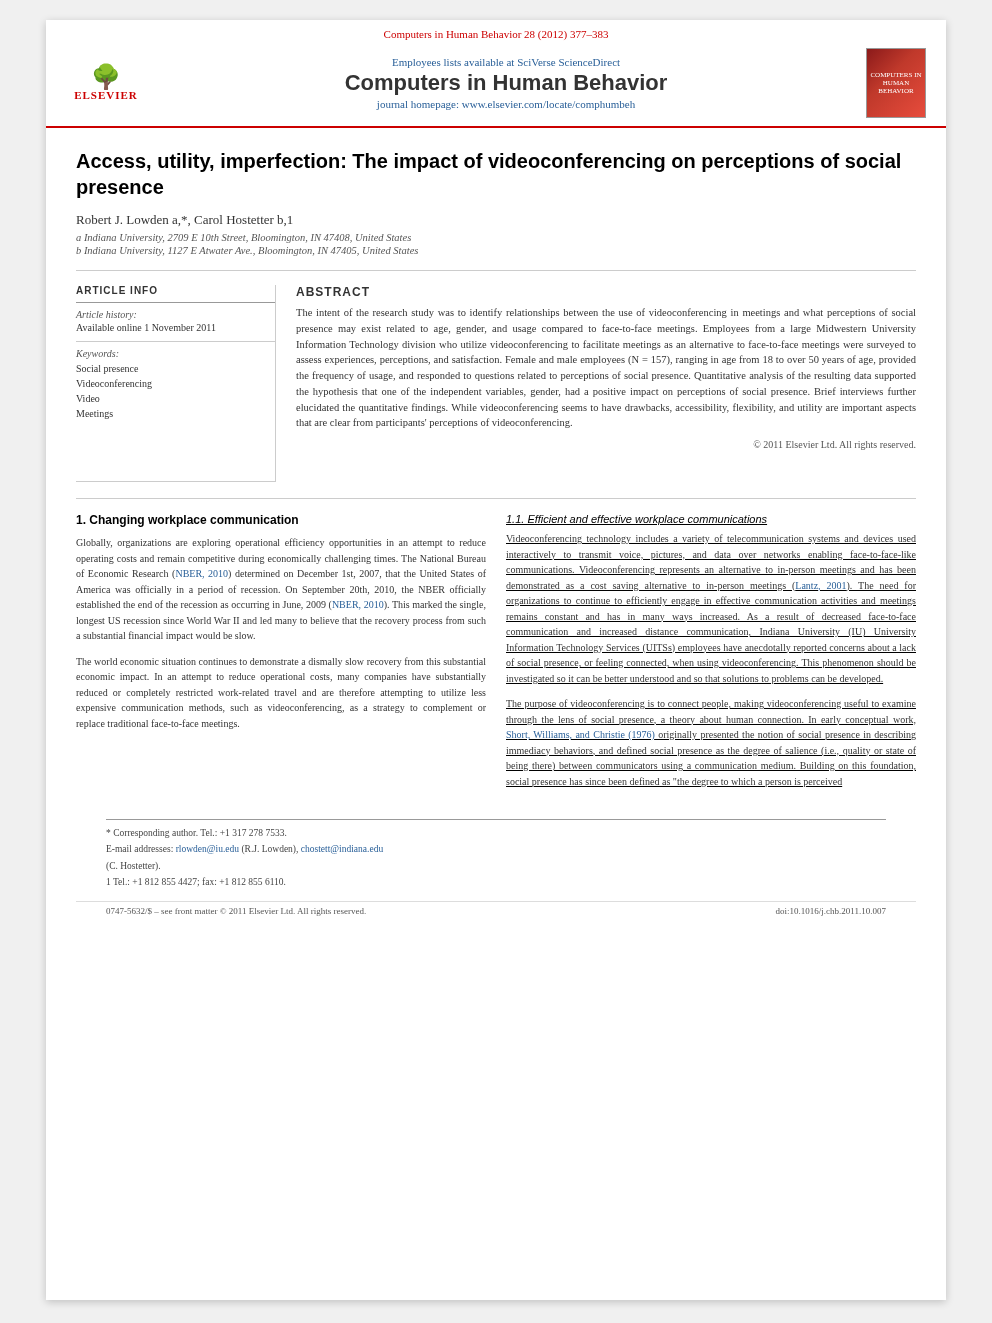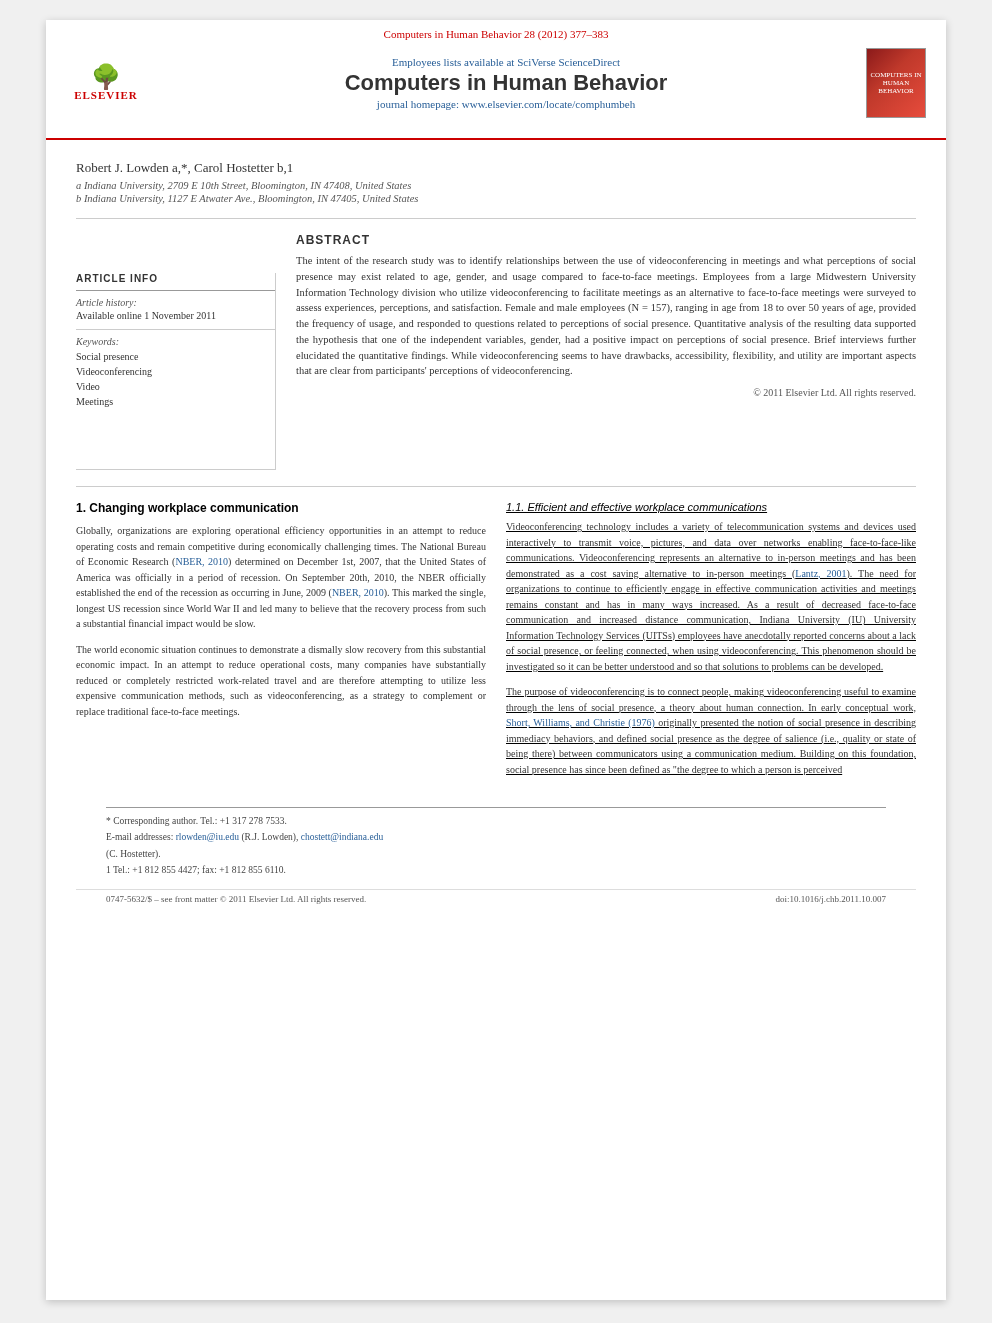--- a/index.html
+++ b/index.html
@@ -13,21 +13,21 @@
     .page {
       background: #fff;
       width: 900px;
       min-height: 1280px;
       padding: 0;
       box-shadow: 0 2px 8px rgba(0,0,0,0.2);
     }
     
     .journal-header {
       border-bottom: 2px solid #c00;
-      padding: 8px 20px 16px 20px;
+      padding: 8px 20px 4px 20px;
     }
     .journal-top-bar {
       text-align: center;
       font-size: 11px;
       color: #c00;
       margin-bottom: 4px;
     }
     .journal-logo-row {
       display: flex;
       align-items: center;
@@ -124,21 +124,20 @@
     
     .info-abstract-row {
       display: flex;
       gap: 20px;
       margin-bottom: 16px;
     }
     .article-info-col {
       width: 200px;
       flex-shrink: 0;
       border-right: 1px solid #ccc;
-      margin-top: 40px;
     }
     .article-info-col h3 {
       font-size: 10px;
       font-weight: bold;
       letter-spacing: 1px;
       color: #333;
       margin-bottom: 6px;
       font-family: Arial, sans-serif;
       text-transform: uppercase;
     }
@@ -277,20 +276,21 @@
       </div>
 
       <div class="journal-cover-img">
         <span>COMPUTERS IN HUMAN BEHAVIOR</span>
       </div>
     </div>
   </div>
 
   <div class="article-content">
 
+    <div class="article-title">Access, utility, imperfection: The impact of videoconferencing on perceptions of social presence</div>
 
     <div class="authors">
       <span>Robert J. Lowden a,*, Carol Hostetter b,1</span>
     </div>
 
     <div class="affiliations">a Indiana University, 2709 E 10th Street, Bloomington, IN 47408, United States</div>
     <div class="affiliations">b Indiana University, 1127 E Atwater Ave., Bloomington, IN 47405, United States</div>
 
     <hr class="divider-line">
 

